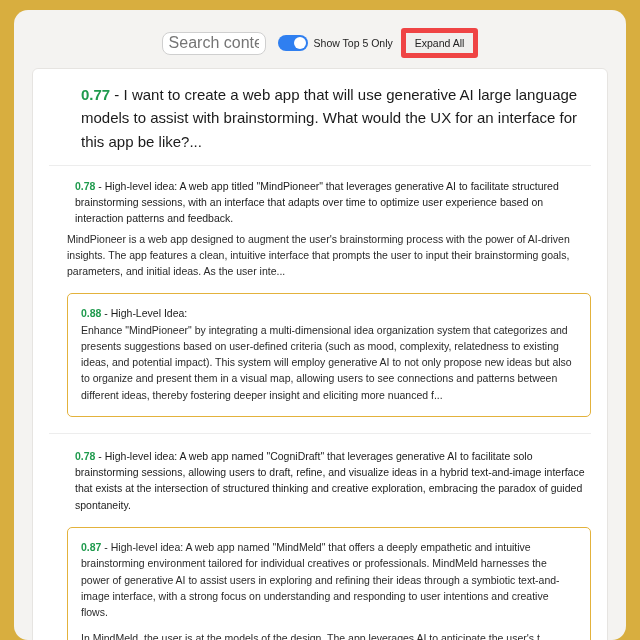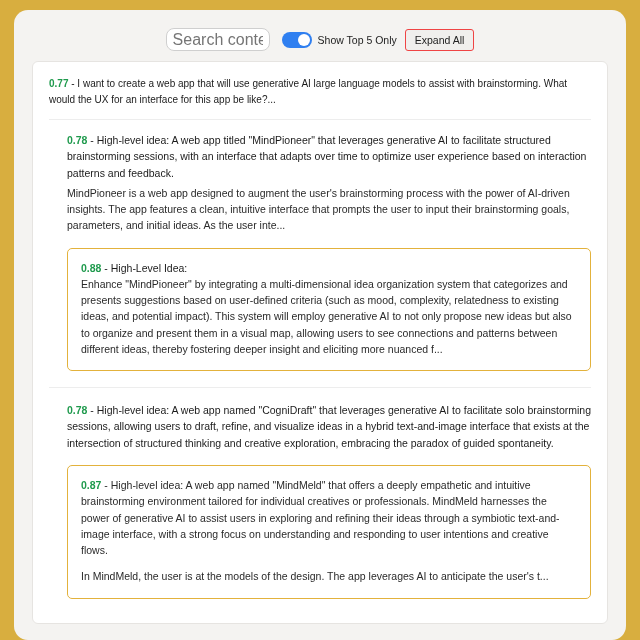--- a/index.html
+++ b/index.html
@@ -69,57 +69,59 @@
   .toggle-label {
     font-size: 10.5px;
     color: #222;
     white-space: nowrap;
   }
   .tbtn {
     font-family: "Liberation Sans", sans-serif;
     font-size: 10.5px;
     color: #222;
     background: #f0efed;
-    border: 1px solid #ef4444;
+    border: 5px solid #ef4444;
     border-radius: 3px;
     padding: 4px 9px;
     cursor: pointer;
     white-space: nowrap;
   }
   .content {
     padding: 0 18px;
   }
   .card {
     background: #ffffff;
     border: 1px solid #e6e4e1;
     border-radius: 6px;
     padding: 14px 16px 16px 16px;
     margin-bottom: 14px;
   }
   .score {
     color: #1f9a4d;
     font-weight: bold;
   }
   .root-text {
-    font-size: 10px;
+    font-size: 15px;
     line-height: 1.55;
     color: #1b1b1b;
+    margin-left: 32px;
   }
   .divider {
     border-top: 1px solid #ededed;
     margin: 12px 0 12px 0;
   }
   .node {
     padding-left: 18px;
     margin-bottom: 8px;
   }
   .node-head {
     font-size: 10.5px;
     line-height: 1.55;
     color: #1b1b1b;
+    margin-left: 8px;
   }
   .node-body {
     font-size: 10.5px;
     line-height: 1.55;
     color: #2a2a2a;
     margin-top: 4px;
   }
   .child {
     margin: 14px 0 4px 0;
     border: 1px solid #e3b23c;

